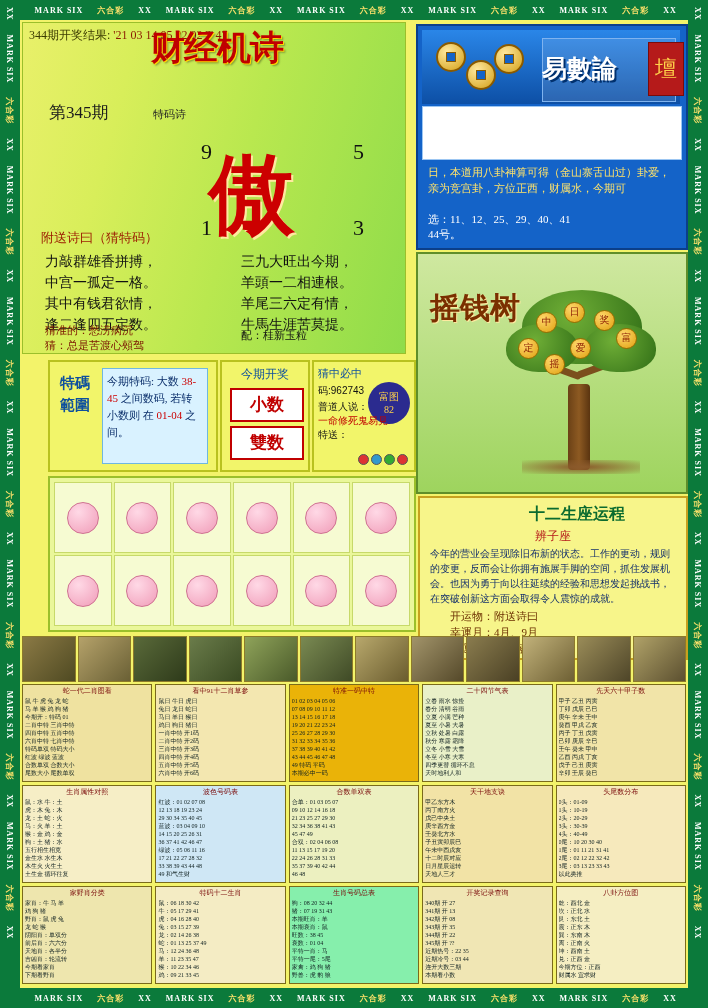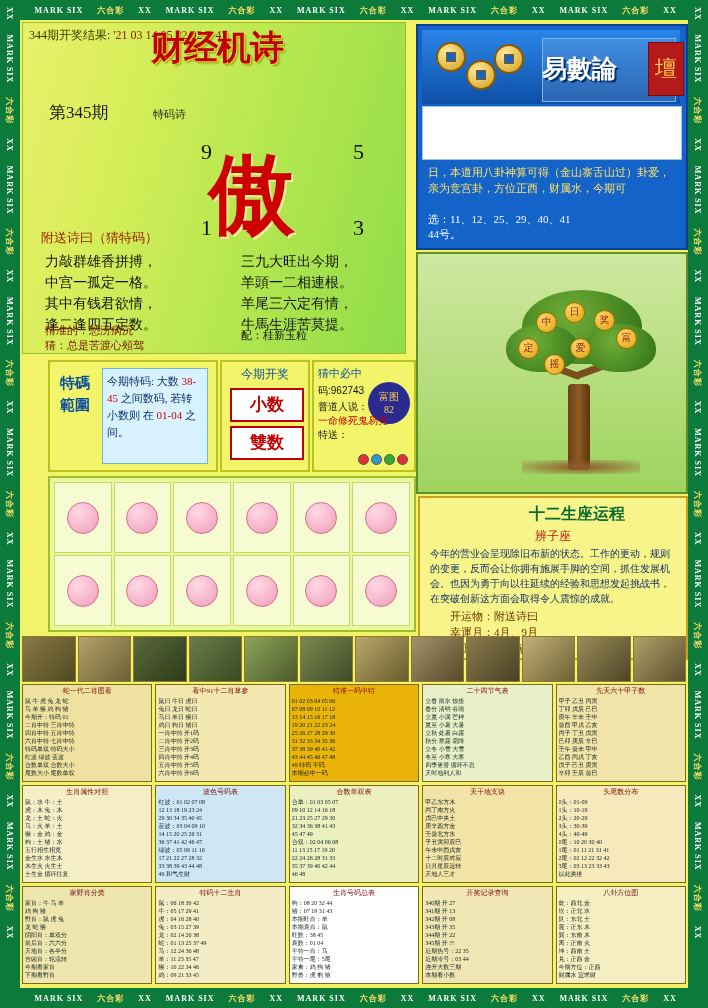--- a/index.html
+++ b/index.html
@@ -344,20 +344,21 @@
       </div>
       <div class="yishu-white"></div>
       <div class="yishu-text">日，本道用八卦神算可得（金山寨舌山过）卦爱，亲为竞宫卦，方位正西，财属水，今期可</div>
       <div class="yishu-nums">
         <div>选：11、12、25、29、40、41</div>
         <div>44号。</div>
       </div>
     </div>
 
     <div class="tree">
+      <div class="tree-label">摇钱树</div>
       <div class="trunk"></div>
       <div class="branch" style="left:120px;top:112px;width:44px;height:7px;transform:rotate(20deg);"></div>
       <div class="branch" style="left:158px;top:110px;width:46px;height:7px;transform:rotate(-20deg);"></div>
       <div class="leafmass" style="left:104px;top:36px;width:120px;height:74px;"></div>
       <div class="leafmass" style="left:88px;top:70px;width:72px;height:48px;"></div>
       <div class="leafmass" style="left:166px;top:70px;width:72px;height:48px;"></div>
       <div class="fruit" style="left:118px;top:58px;">中</div>
       <div class="fruit" style="left:146px;top:48px;">日</div>
       <div class="fruit" style="left:176px;top:56px;">奖</div>
       <div class="fruit" style="left:198px;top:74px;">富</div>
@@ -648,21 +649,21 @@
           <div>虎：04 16 28 40</div>
           <div>兔：03 15 27 39</div>
           <div>龙：02 14 26 38</div>
           <div>蛇：01 13 25 37 49</div>
           <div>马：12 24 36 48</div>
           <div>羊：11 23 35 47</div>
           <div>猴：10 22 34 46</div>
           <div>鸡：09 21 33 45</div>
         </div>
       </div>
-      <div class="mini" style="background:#ffffff;">
+      <div class="mini" style="background:#86efac;">
         <div class="mini-t">生肖号码总表</div>
         <div class="mini-body">
           <div>狗：08 20 32 44</div>
           <div>猪：07 19 31 43</div>
           <div>本期旺肖：羊</div>
           <div>本期衰肖：鼠</div>
           <div>旺数：38 45</div>
           <div>衰数：01 04</div>
           <div>平特一肖：马</div>
           <div>平特一尾：5尾</div>

